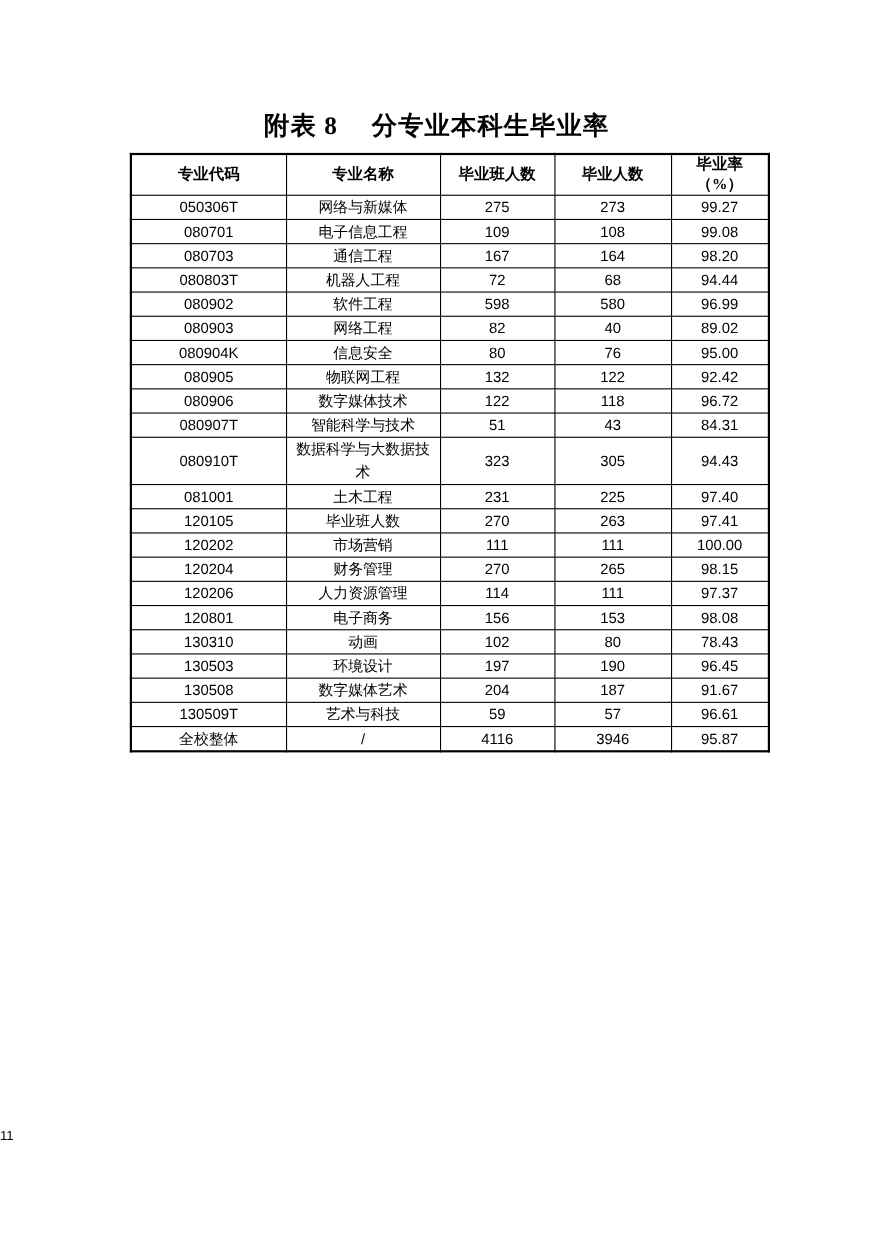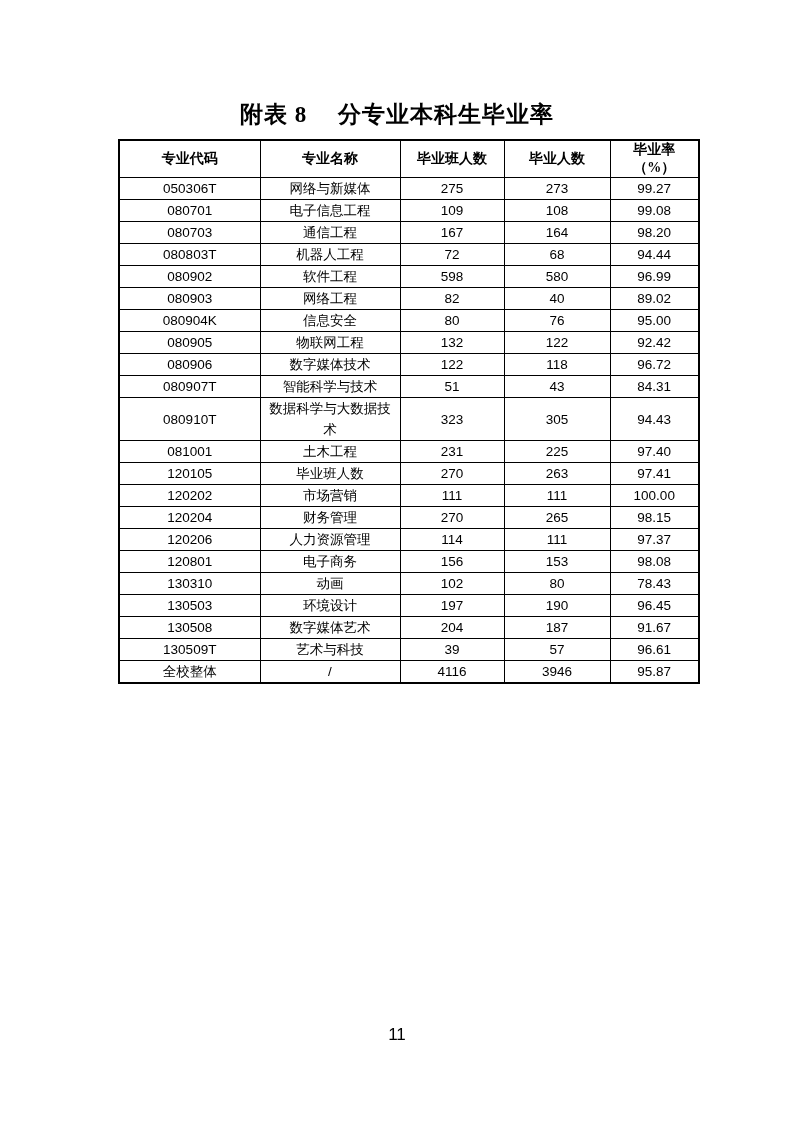--- a/index.html
+++ b/index.html
@@ -45,22 +45,22 @@
   .gr-table td {
     font-family: "Liberation Sans", "DejaVu Sans", sans-serif;
     font-size: 13.5px;
     height: 21px;
     line-height: 21px;
   }
   .page-number {
     position: absolute;
     top: 1025px; left: 0;
     width: 794px;
-    text-align: center;
-    font-size: 17px;
+    text-align: left;
+    font-size: 12px;
     font-family: "Liberation Sans", "DejaVu Sans", sans-serif;
   }
 </style>
 </head>
 <body>
 
 <div class="doc-title">附表 8　 分专业本科生毕业率</div>
 
 <table class="gr-table">
   <colgroup>
@@ -216,21 +216,21 @@
       <tr>
         <td>130508</td>
         <td>数字媒体艺术</td>
         <td>204</td>
         <td>187</td>
         <td>91.67</td>
       </tr>
       <tr>
         <td>130509T</td>
         <td>艺术与科技</td>
-        <td>39</td>
+        <td>59</td>
         <td>57</td>
         <td>96.61</td>
       </tr>
       <tr>
         <td>全校整体</td>
         <td>/</td>
         <td>4116</td>
         <td>3946</td>
         <td>95.87</td>
       </tr>

